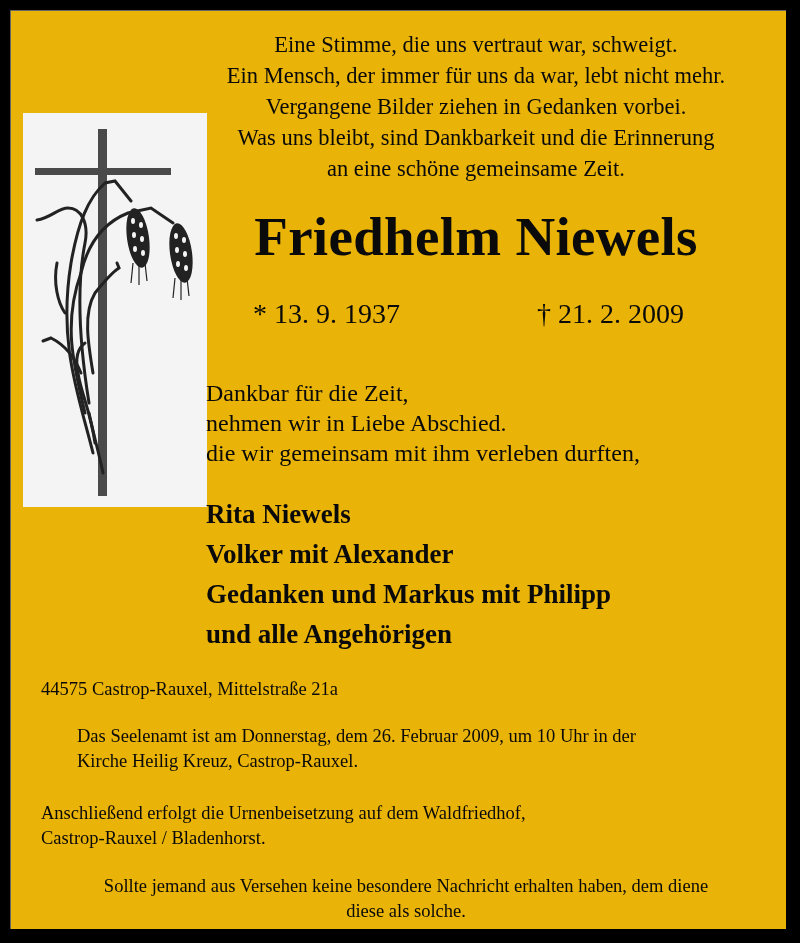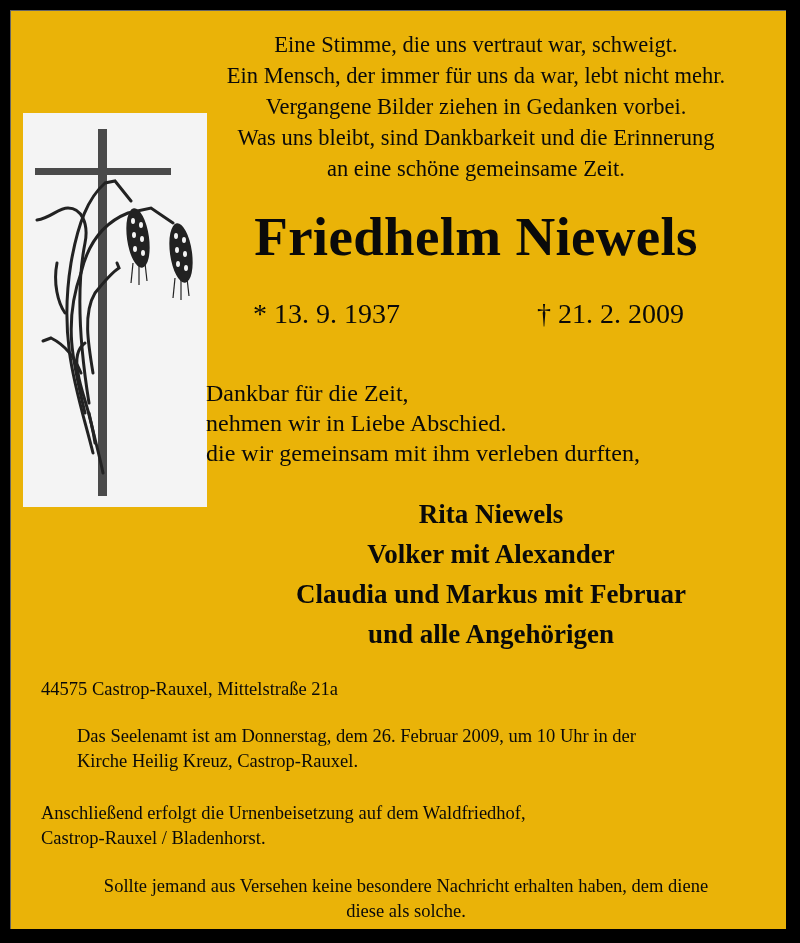--- a/index.html
+++ b/index.html
@@ -31,21 +31,21 @@
       position: absolute; top: 274px; font-size: 28px; line-height: 34px; margin-top: 12px;
     }
     .born { left: 242px; }
     .died { left: 526px; }
     .thanks {
       position: absolute; left: 195px; top: 367px; width: 570px;
       text-align: left; font-size: 24px; line-height: 30px;
     }
     .family {
       position: absolute; left: 195px; top: 483px; width: 570px;
-      text-align: center; font-size: 27px; font-weight: bold; line-height: 40px;
+      font-size: 27px; font-weight: bold; line-height: 40px;
     }
     .info {
       position: absolute; left: 30px; width: 730px;
       font-size: 18.5px; line-height: 25px;
     }
     .addr { top: 666px; }
     .mass { top: 713px; margin-left: 36px; }
     .burial { top: 790px; }
     .notice { top: 863px; text-align: center; }
   </style>
@@ -115,21 +115,21 @@
 
   <div class="thanks">
     <div>Dankbar für die Zeit,</div>
     <div>nehmen wir in Liebe Abschied.</div>
     <div>die wir gemeinsam mit ihm verleben durften,</div>
   </div>
 
   <div class="family">
     <div>Rita Niewels</div>
     <div>Volker mit Alexander</div>
-    <div>Claudia und Markus mit Februar</div>
+    <div>Gedanken und Markus mit Philipp</div>
     <div>und alle Angehörigen</div>
   </div>
 
   <div class="info addr">44575 Castrop-Rauxel, Mittelstraße 21a</div>
 
   <div class="info mass">
     <div>Das Seelenamt ist am Donnerstag, dem 26. Februar 2009, um 10 Uhr in der</div>
     <div>Kirche Heilig Kreuz, Castrop-Rauxel.</div>
   </div>
 

